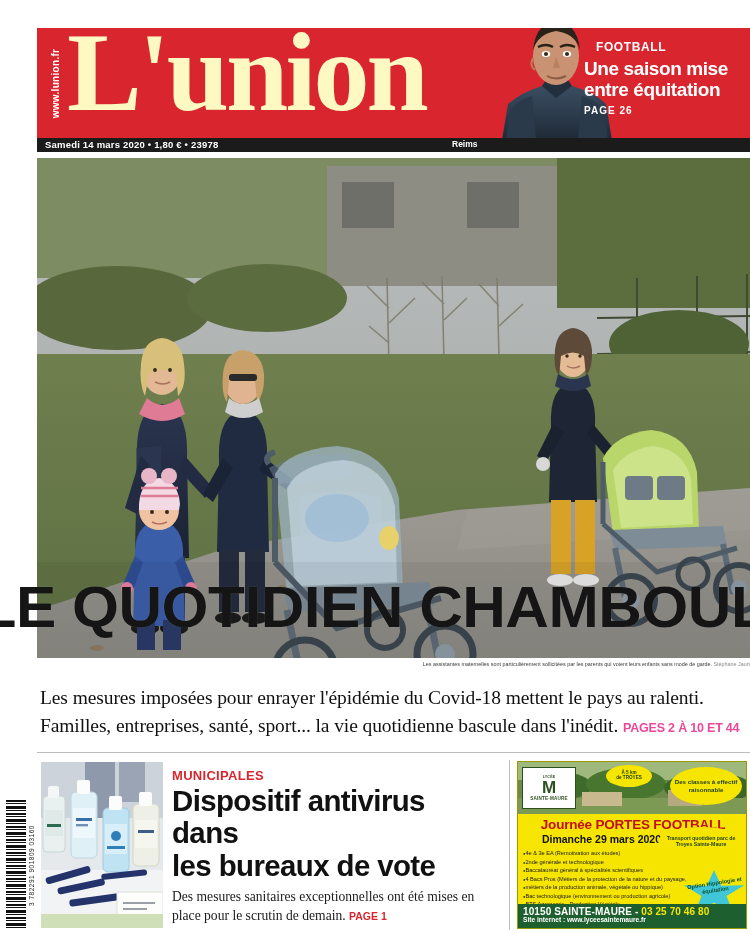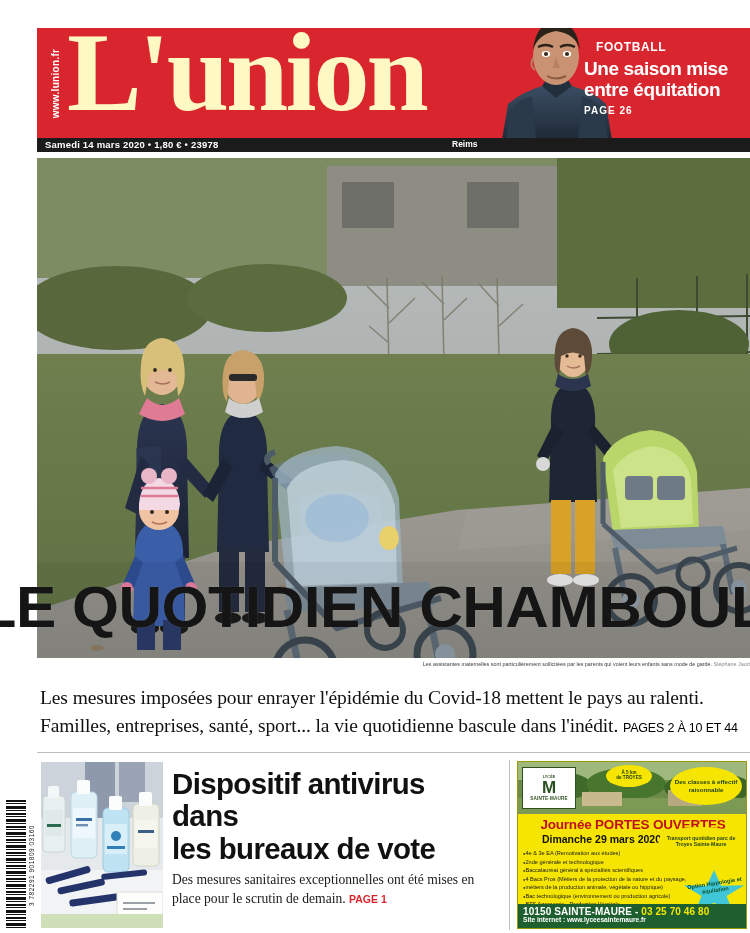--- a/index.html
+++ b/index.html
@@ -122,21 +122,21 @@
   .standfirst {
     position: absolute; left: 40px; top: 684px;
     width: 706px;
     font-family: "Liberation Serif", serif;
     font-size: 19.5px;
     line-height: 1.46;
     color: #111;
     letter-spacing: -0.1px;
   }
   .standfirst .pages {
-    color: #000000; font-weight: normal; font-size: 12.5px;
+    color: #ec4899; font-weight: bold; font-size: 12.5px;
     font-family: "Liberation Sans Narrow", "Liberation Sans", sans-serif;
     letter-spacing: -0.2px;
   }
 
   .rule {
     position: absolute; left: 37px; top: 752px;
     width: 713px; height: 1px; background: #bdbdbd;
   }
 
   
@@ -590,20 +590,21 @@
       <rect x="76" y="130" width="46" height="26" fill="#fdfdfb" stroke="#e0e0d8"></rect>
       <g fill="#9aa0a6">
         <rect x="82" y="140" width="32" height="2"></rect>
         <rect x="82" y="146" width="24" height="2"></rect>
       </g>
       <rect x="0" y="152" width="122" height="14" fill="#cfe0b8"></rect>
     </svg>
   </div>
 
   <div class="bl-text">
+    <div class="bl-kicker">MUNICIPALES</div>
     <div class="bl-head">Dispositif antivirus dans</div>
     <div class="bl-head">les bureaux de vote</div>
     <div class="bl-sub">
       <span>Des mesures sanitaires exceptionnelles ont été</span>
       <span>mises en place pour le scrutin de demain.</span>
       <span class="pg">PAGE 1</span>
     </div>
   </div>
 
   <div class="vdivider"></div>
@@ -628,21 +629,21 @@
       <div class="ll2">SAINTE-MAURE</div>
     </div>
 
     <div class="bubble-troyes">
       <div class="b1">À 5 km</div>
       <div class="b2">de TROYES</div>
     </div>
 
     <div class="bubble-classes">Des classes à effectif raisonnable</div>
 
-    <div class="ad-title">Journée PORTES OUVERTES</div>
+    <div class="ad-title">Journée PORTES FOOTBALL</div>
     <div class="ad-date">Dimanche 29 mars 2020 - 10 h à 18 h</div>
 
     <ul class="ad-list">
       <li>4e &amp; 3e EA (Remotivation aux études)</li>
       <li>2nde générale et technologique</li>
       <li>Baccalauréat général à spécialités scientifiques</li>
       <li>4 Bacs Pros (Métiers de la protection de la nature et du paysage,</li>
       <li style="list-style:none">métiers de la production animale, végétale ou hippique)</li>
       <li>Bac technologique (environnement ou production agricole)</li>
       <li>BTS Agronomie - Production Végétale</li>

